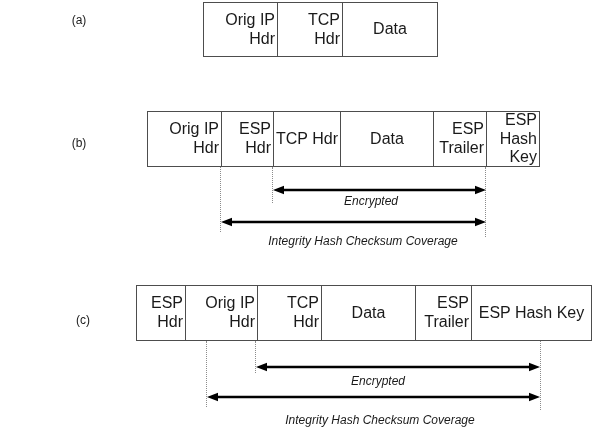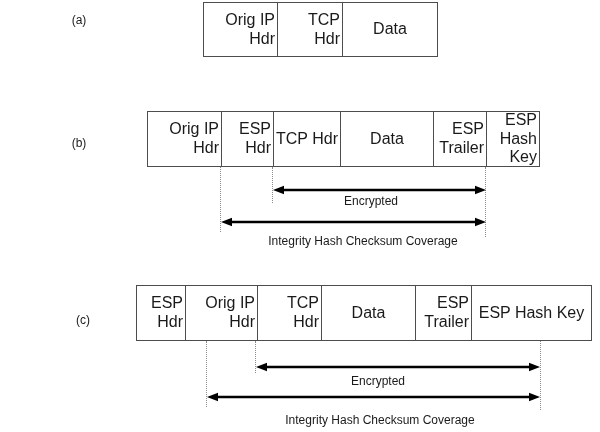--- a/index.html
+++ b/index.html
@@ -46,20 +46,21 @@
   }
   .arrow { position: absolute; display: block; }
   .arrow line { stroke: #000000; stroke-width: 2.4; }
   .arrow polygon { fill: #000000; }
   .ann {
     position: absolute;
     text-align: center;
     font-size: 12px;
     color: #1a1a1a;
     white-space: nowrap;
+    font-style: italic;
   }
 </style>
 </head>
 <body>
 
 <div class="canvas">
 
   <div class="row-label" style="left:62px; top:13px;">(a)</div>
   <div class="pkt-box" style="left:203px; top:2px; width:235px; height:55px;">
     <div class="cell" style="width:74px">Orig IP Hdr</div>

